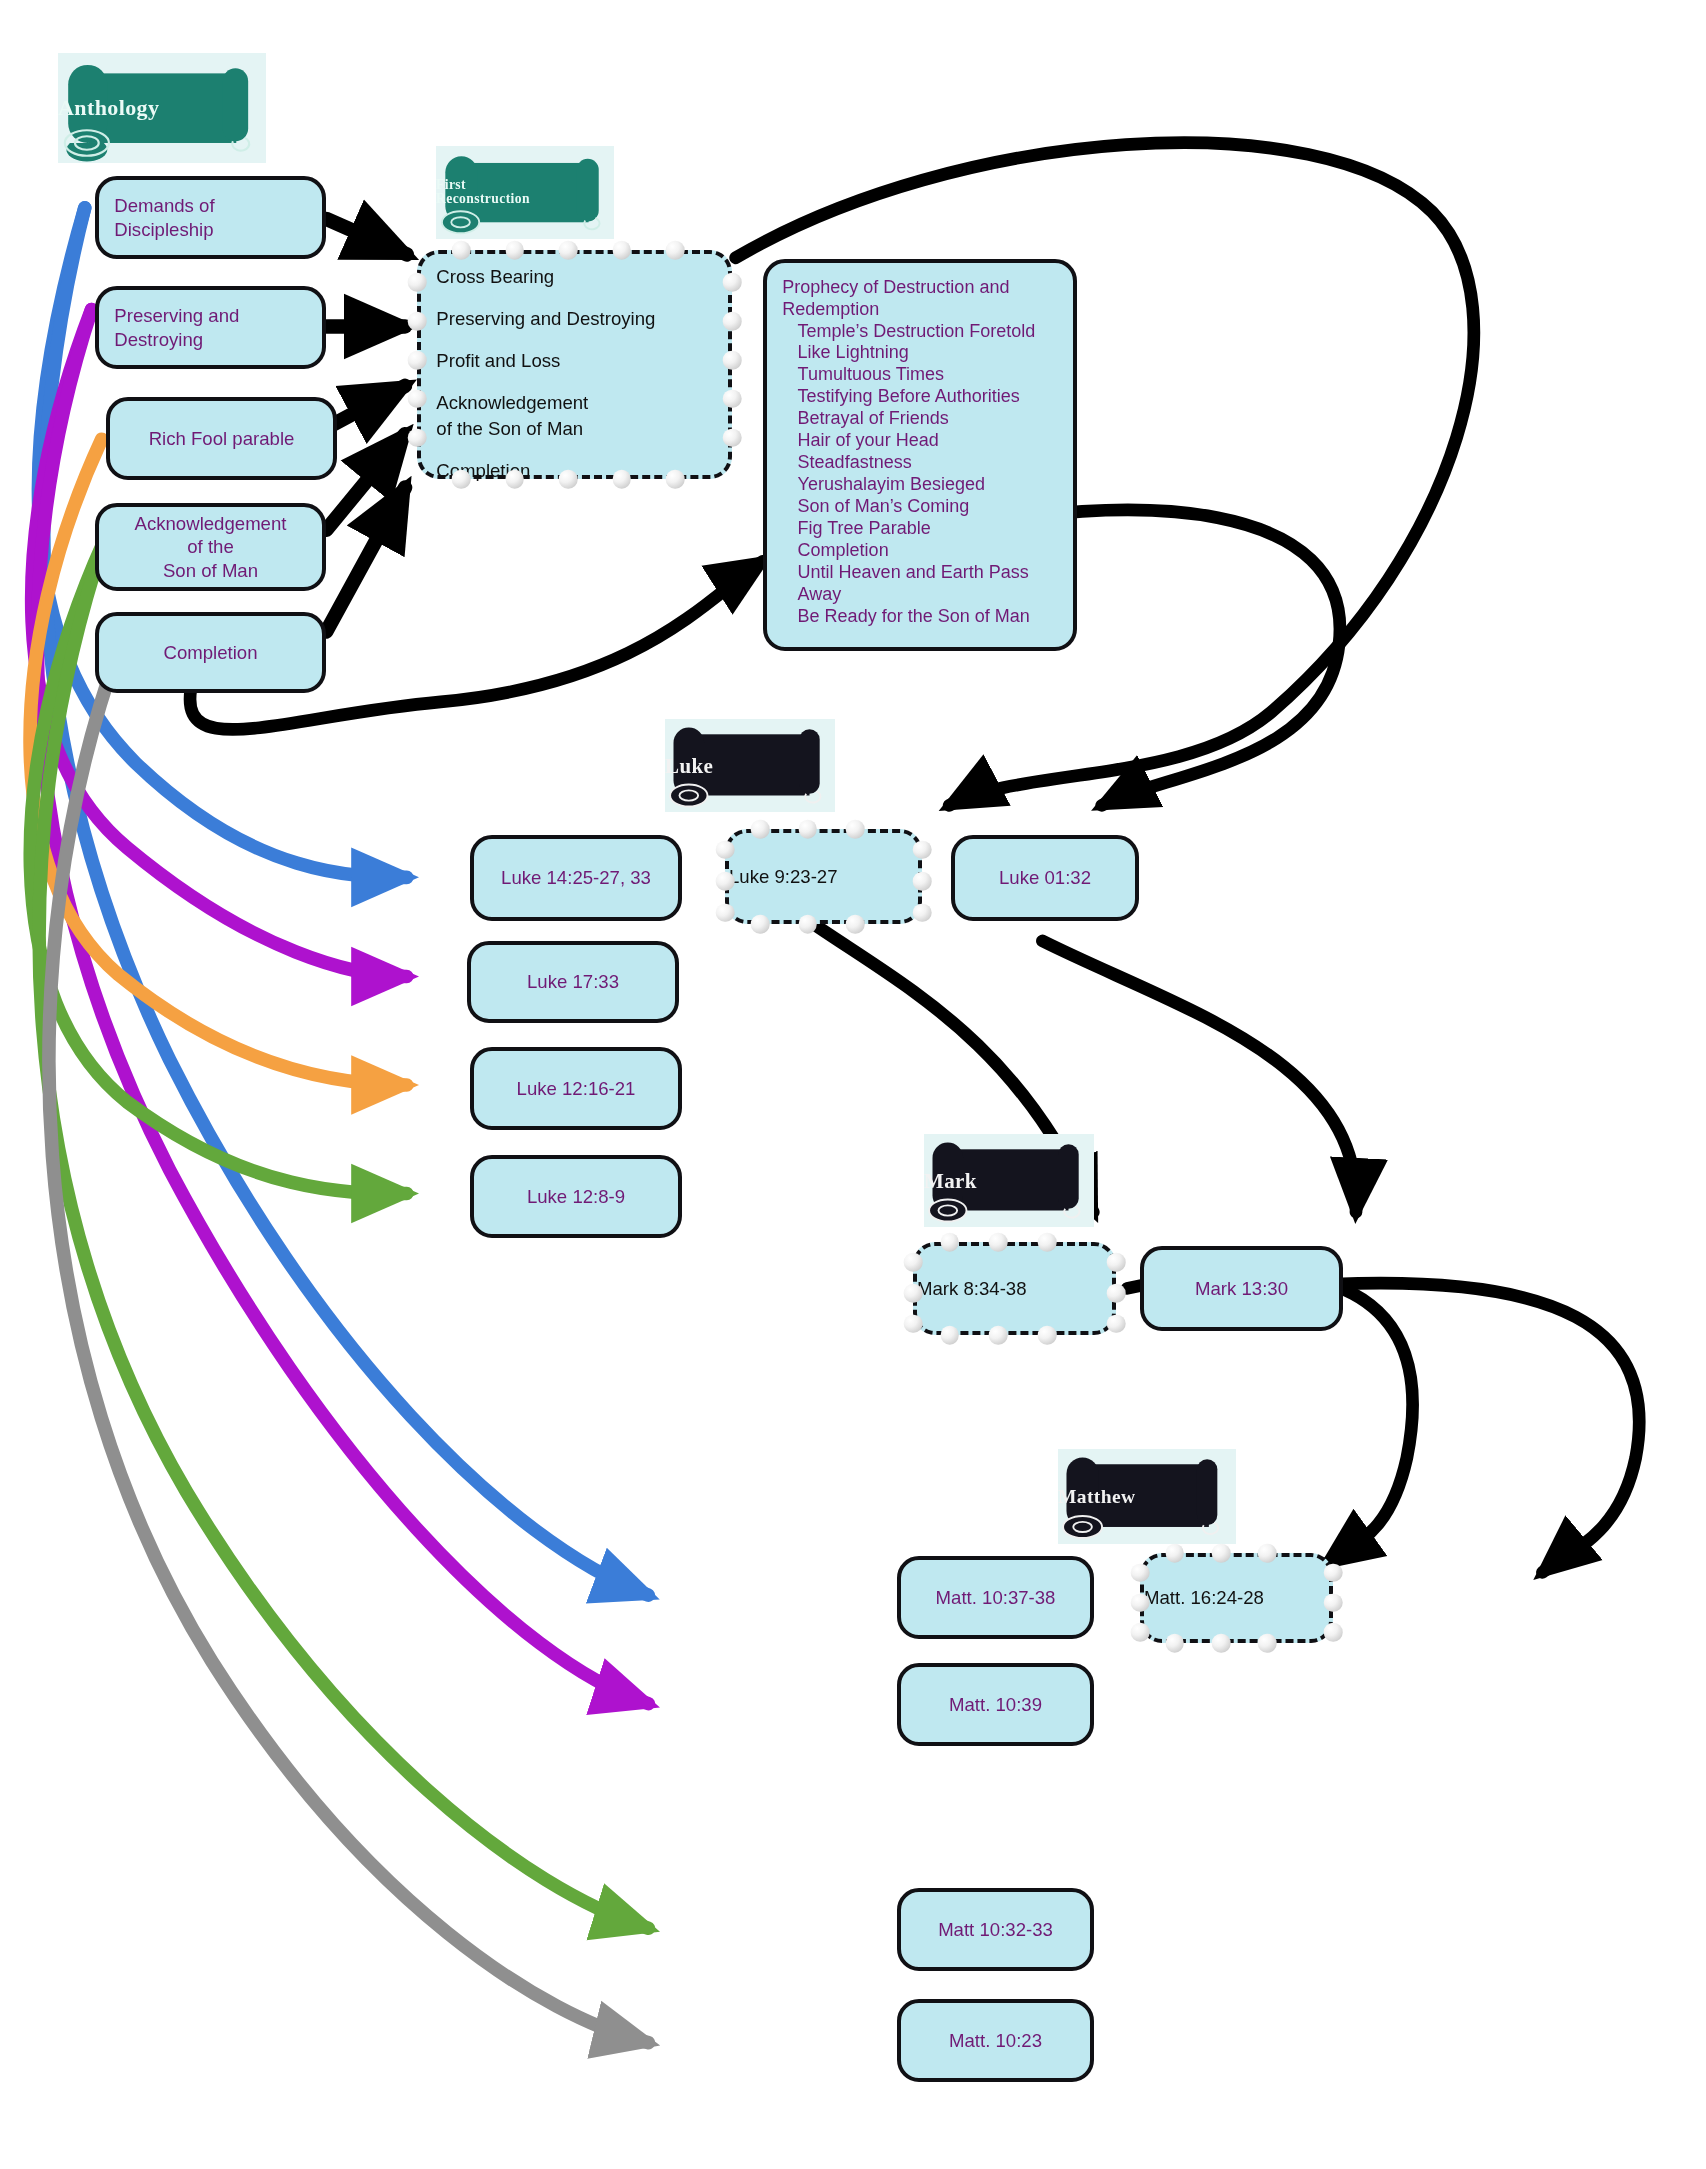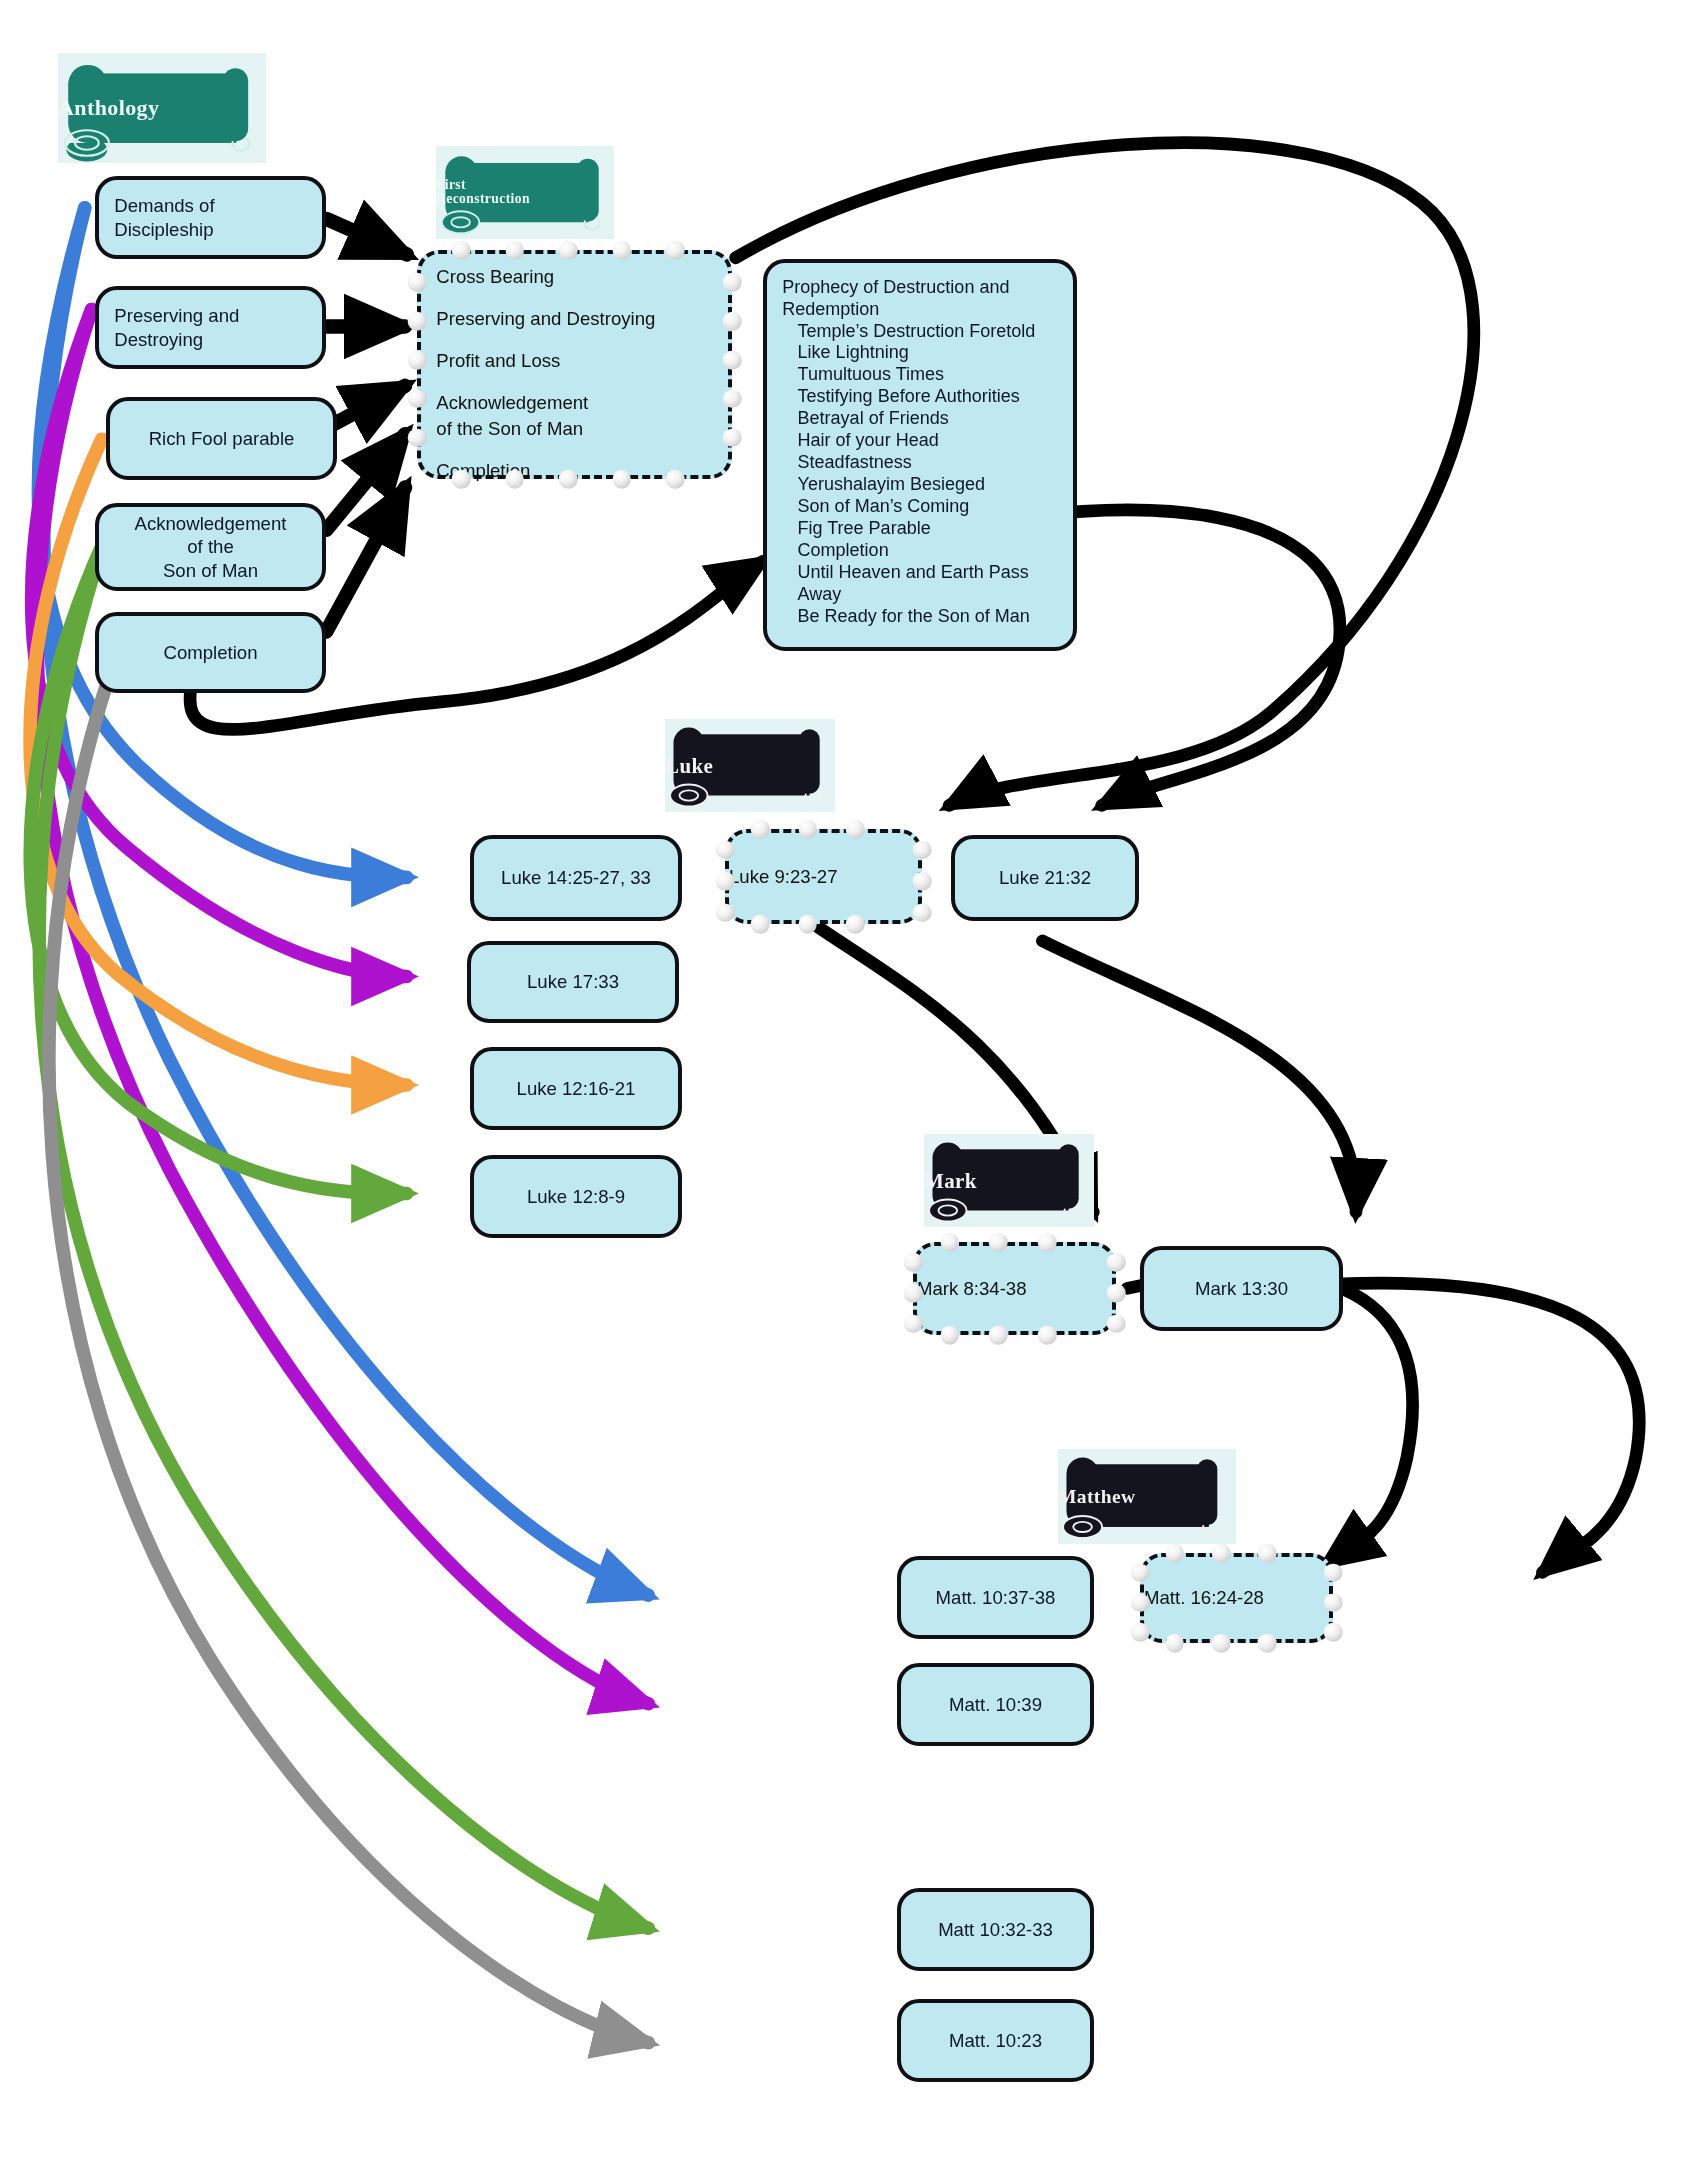--- a/index.html
+++ b/index.html
@@ -15,21 +15,21 @@
     color:#ffffff;font-family:"Liberation Serif", serif;
     font-weight:bold;letter-spacing:0.4px;line-height:1.08;pointer-events:none;
   }
   .scroll.teal .slabel{color:#eafaf6;}
   .scroll.dark  .slabel{color:#f2f2f2;}
 
   
   .box{
     position:absolute;background:#bfe8f0;border:4.2px solid #101014;border-radius:22px;
     box-sizing:border-box;display:flex;align-items:center;justify-content:center;
-    text-align:center;color:#0f172a;font-size:18.6px;line-height:1.25;padding:3.4px 8.5px;
+    text-align:center;color:#701a75;font-size:18.6px;line-height:1.25;padding:3.4px 8.5px;
   }
   .box.left{justify-content:flex-start;text-align:left;padding-left:15.3px;}
   .box.listbox{align-items:flex-start;justify-content:flex-start;text-align:left;padding:13.6px 13.6px 13.6px 15.3px;}
 
   
   .pearlwrap{position:absolute;}
   .pearlbox{
     position:absolute;inset:0;background:#bfe8f0;border:4.2px dashed #101014;border-radius:22px;
     box-sizing:border-box;display:flex;align-items:center;justify-content:flex-start;
     text-align:center;color:#111;font-size:18.6px;line-height:1.35;
@@ -285,21 +285,21 @@
     <span class="pearl" style="left:100%;top:88%;"></span>
     <span class="pearl" style="left:18%;top:0%;"></span>
     <span class="pearl" style="left:42%;top:0%;"></span>
     <span class="pearl" style="left:66%;top:0%;"></span>
     <span class="pearl" style="left:18%;top:100%;"></span>
     <span class="pearl" style="left:42%;top:100%;"></span>
     <span class="pearl" style="left:66%;top:100%;"></span>
   </div>
 
   <div class="box" style="left:951px;top:835px;width:188px;height:86px;">
-    <span>Luke 21:32</span>
+    <span>Luke 01:32</span>
   </div>
 
   <div class="box" style="left:467px;top:941px;width:212px;height:82px;">
     <span>Luke 17:33</span>
   </div>
 
   <div class="box" style="left:470px;top:1047px;width:212px;height:83px;">
     <span>Luke 12:16-21</span>
   </div>
 

